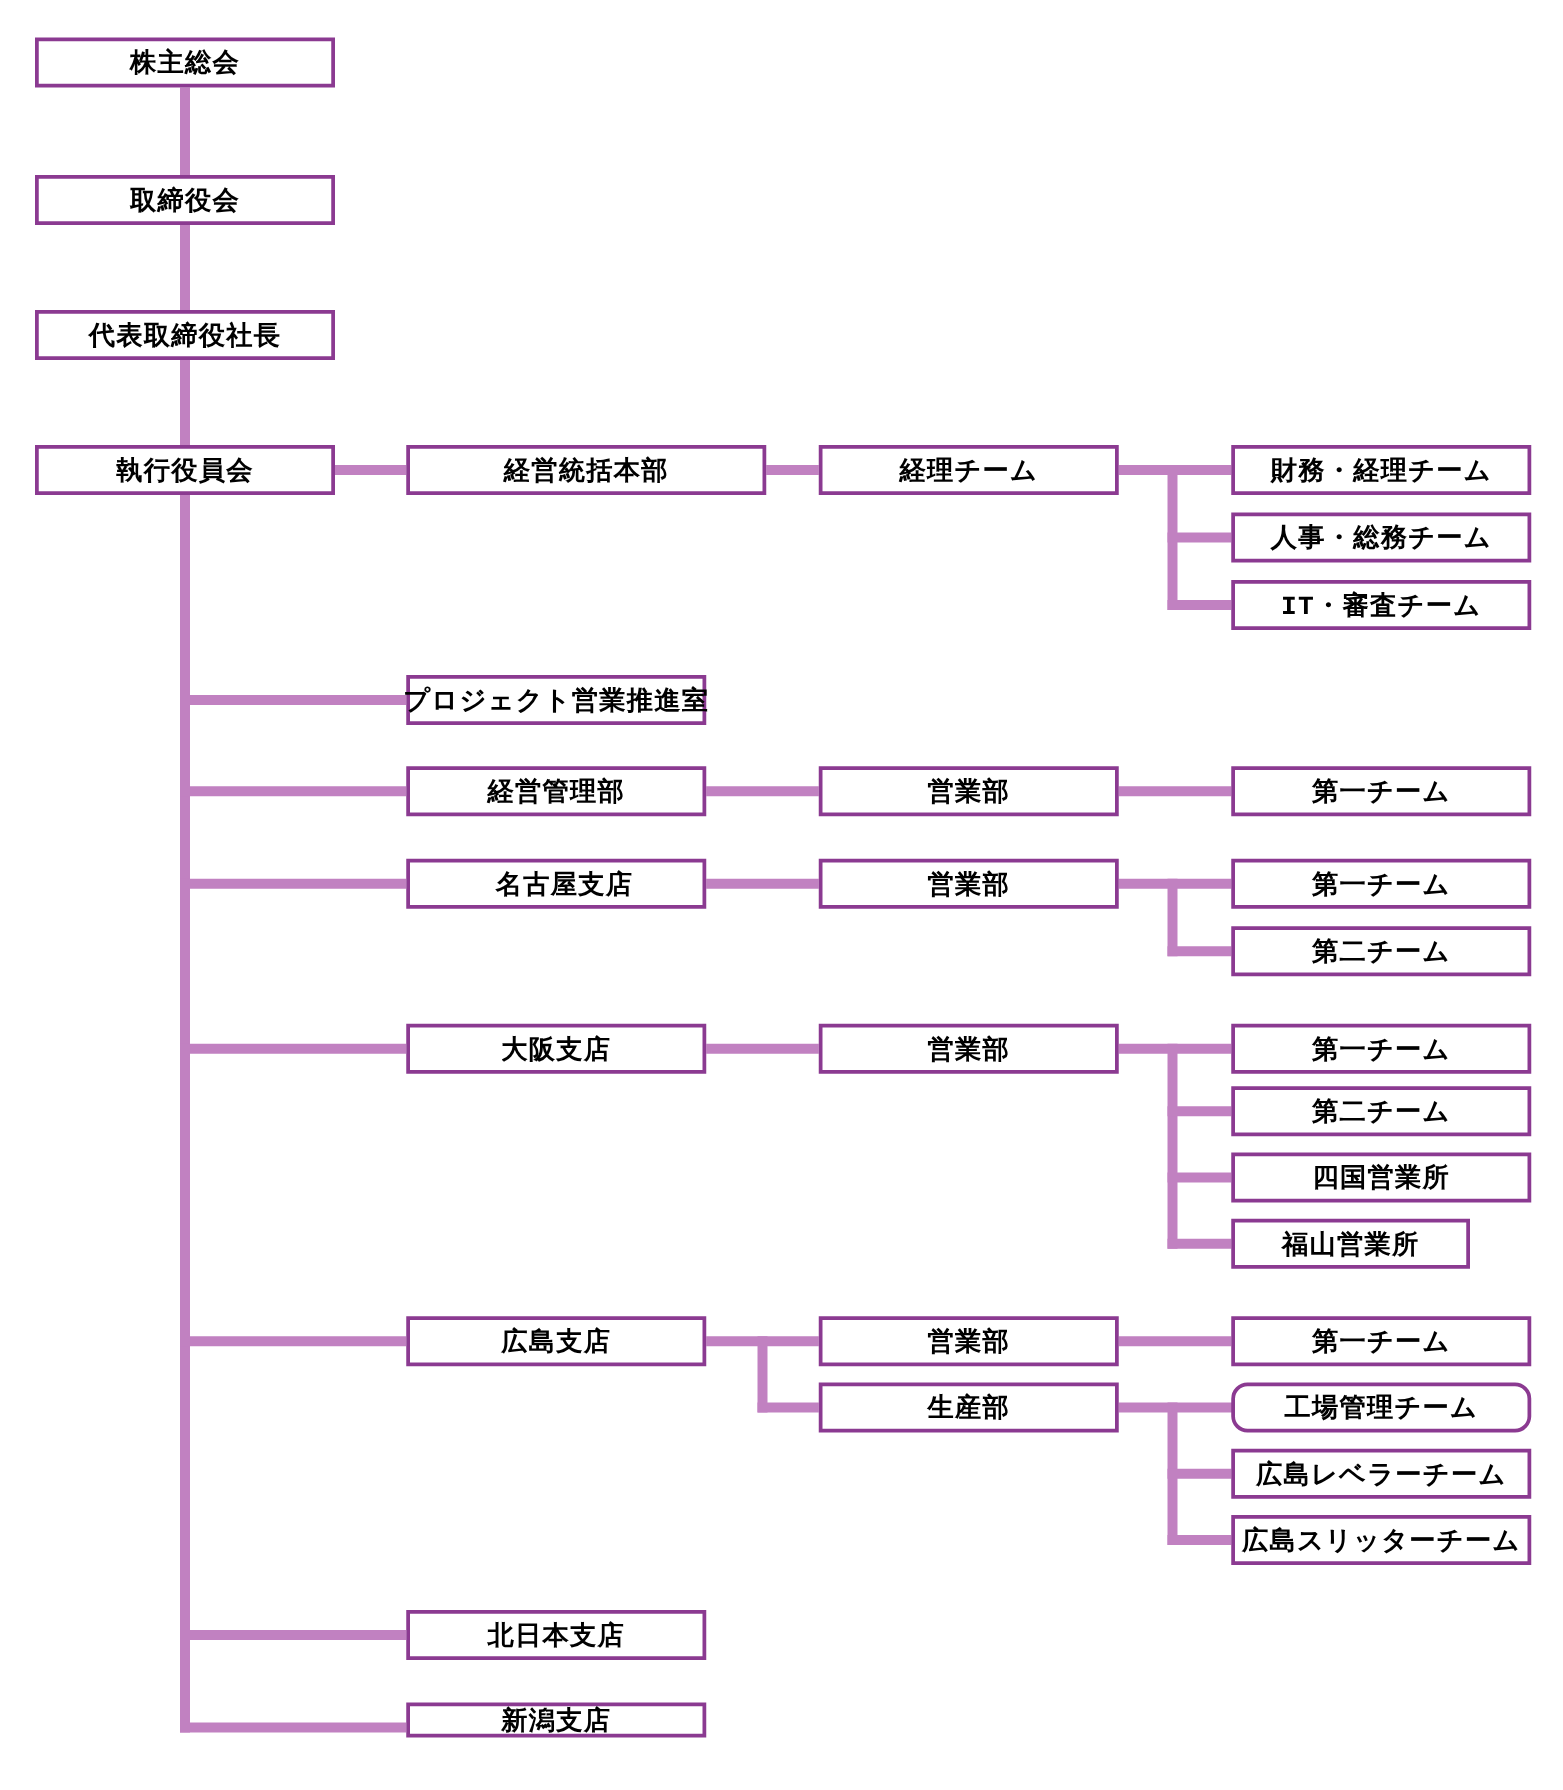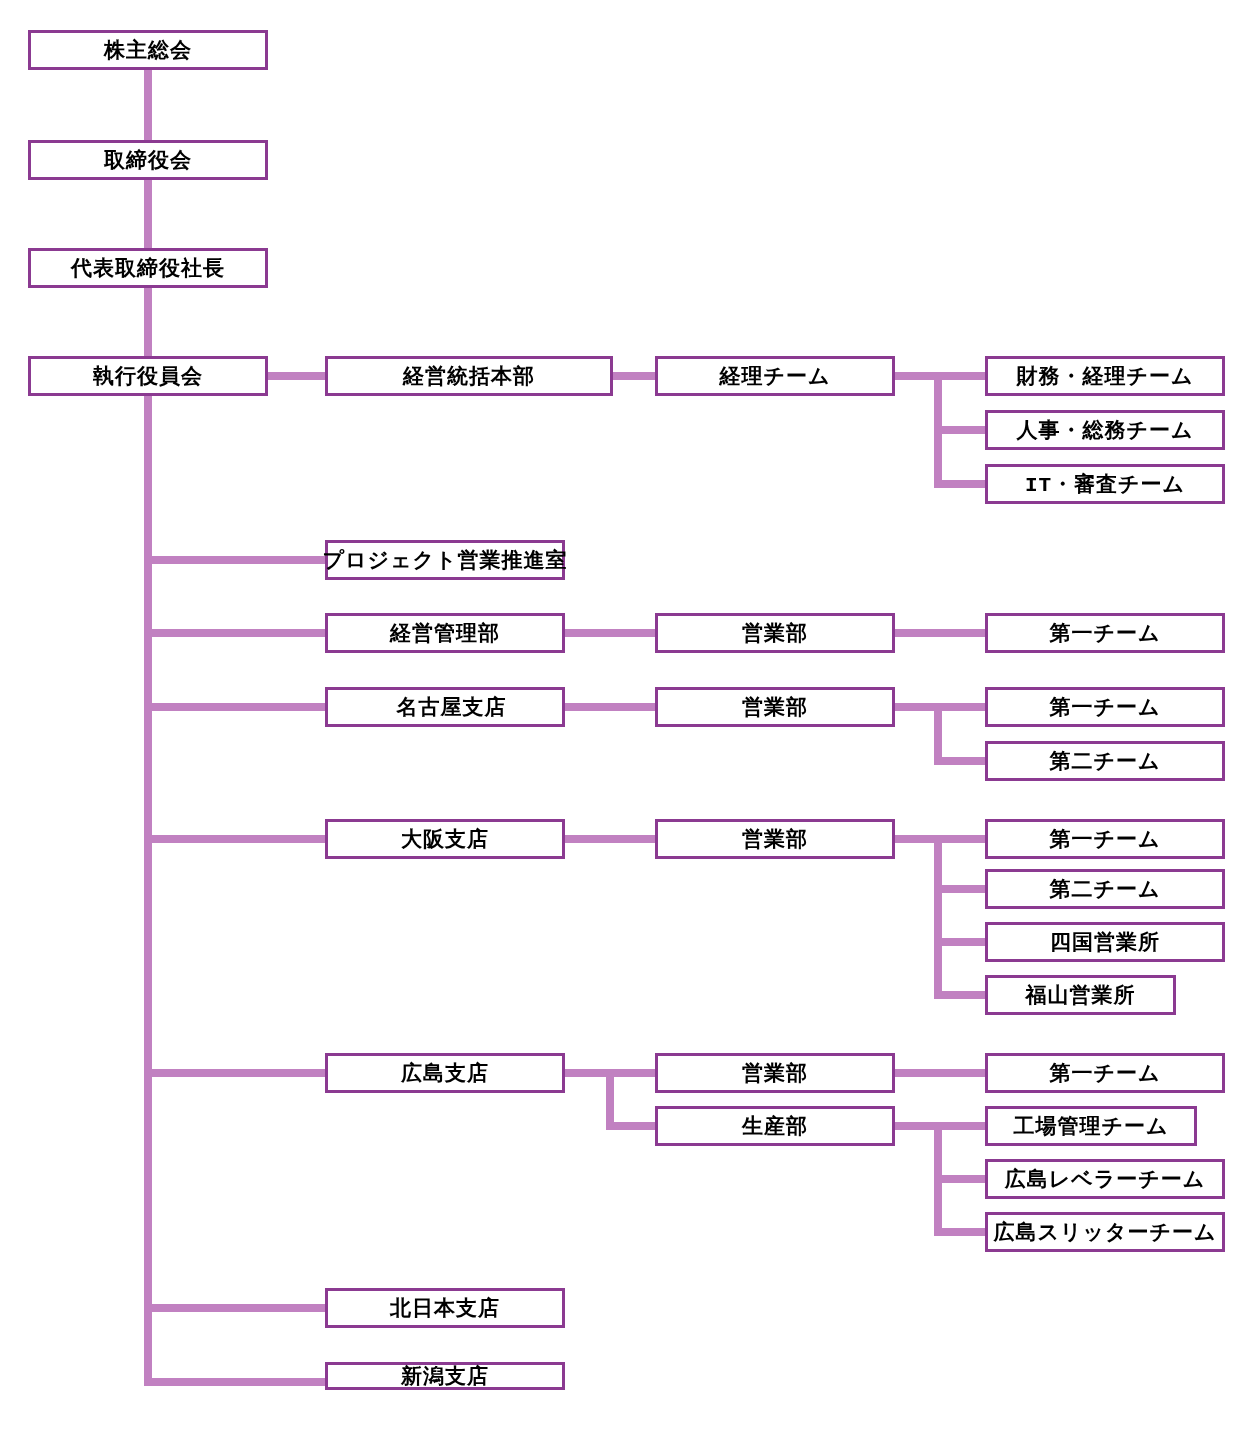--- a/index.html
+++ b/index.html
@@ -100,18 +100,18 @@
     <div class="node" style="left: 325px; top: 819px; width: 240px; height: 40px;">大阪支店</div>
     <div class="node" style="left: 655px; top: 819px; width: 240px; height: 40px;">営業部</div>
     <div class="node" style="left: 985px; top: 819px; width: 240px; height: 40px;">第一チーム</div>
     <div class="node" style="left: 985px; top: 869px; width: 240px; height: 40px;">第二チーム</div>
     <div class="node" style="left: 985px; top: 922px; width: 240px; height: 40px;">四国営業所</div>
     <div class="node" style="left: 985px; top: 975px; width: 191px; height: 40px;">福山営業所</div>
     <div class="node" style="left: 325px; top: 1053px; width: 240px; height: 40px;">広島支店</div>
     <div class="node" style="left: 655px; top: 1053px; width: 240px; height: 40px;">営業部</div>
     <div class="node" style="left: 985px; top: 1053px; width: 240px; height: 40px;">第一チーム</div>
     <div class="node" style="left: 655px; top: 1106px; width: 240px; height: 40px;">生産部</div>
-    <div class="node" style="left: 985px; top: 1106px; width: 212px; height: 40px;">工場管理チーム</div>
+    <div class="node" style="left: 985px; top: 1106px; width: 240px; height: 40px; border-radius: 13px;">工場管理チーム</div>
     <div class="node" style="left: 985px; top: 1159px; width: 240px; height: 40px;">広島レベラーチーム</div>
     <div class="node" style="left: 985px; top: 1212px; width: 240px; height: 40px;">広島スリッターチーム</div>
     <div class="node" style="left: 325px; top: 1288px; width: 240px; height: 40px;">北日本支店</div>
     <div class="node" style="left: 325px; top: 1362px; width: 240px; height: 28px;">新潟支店</div>
   </div>
 
 </body></html>

